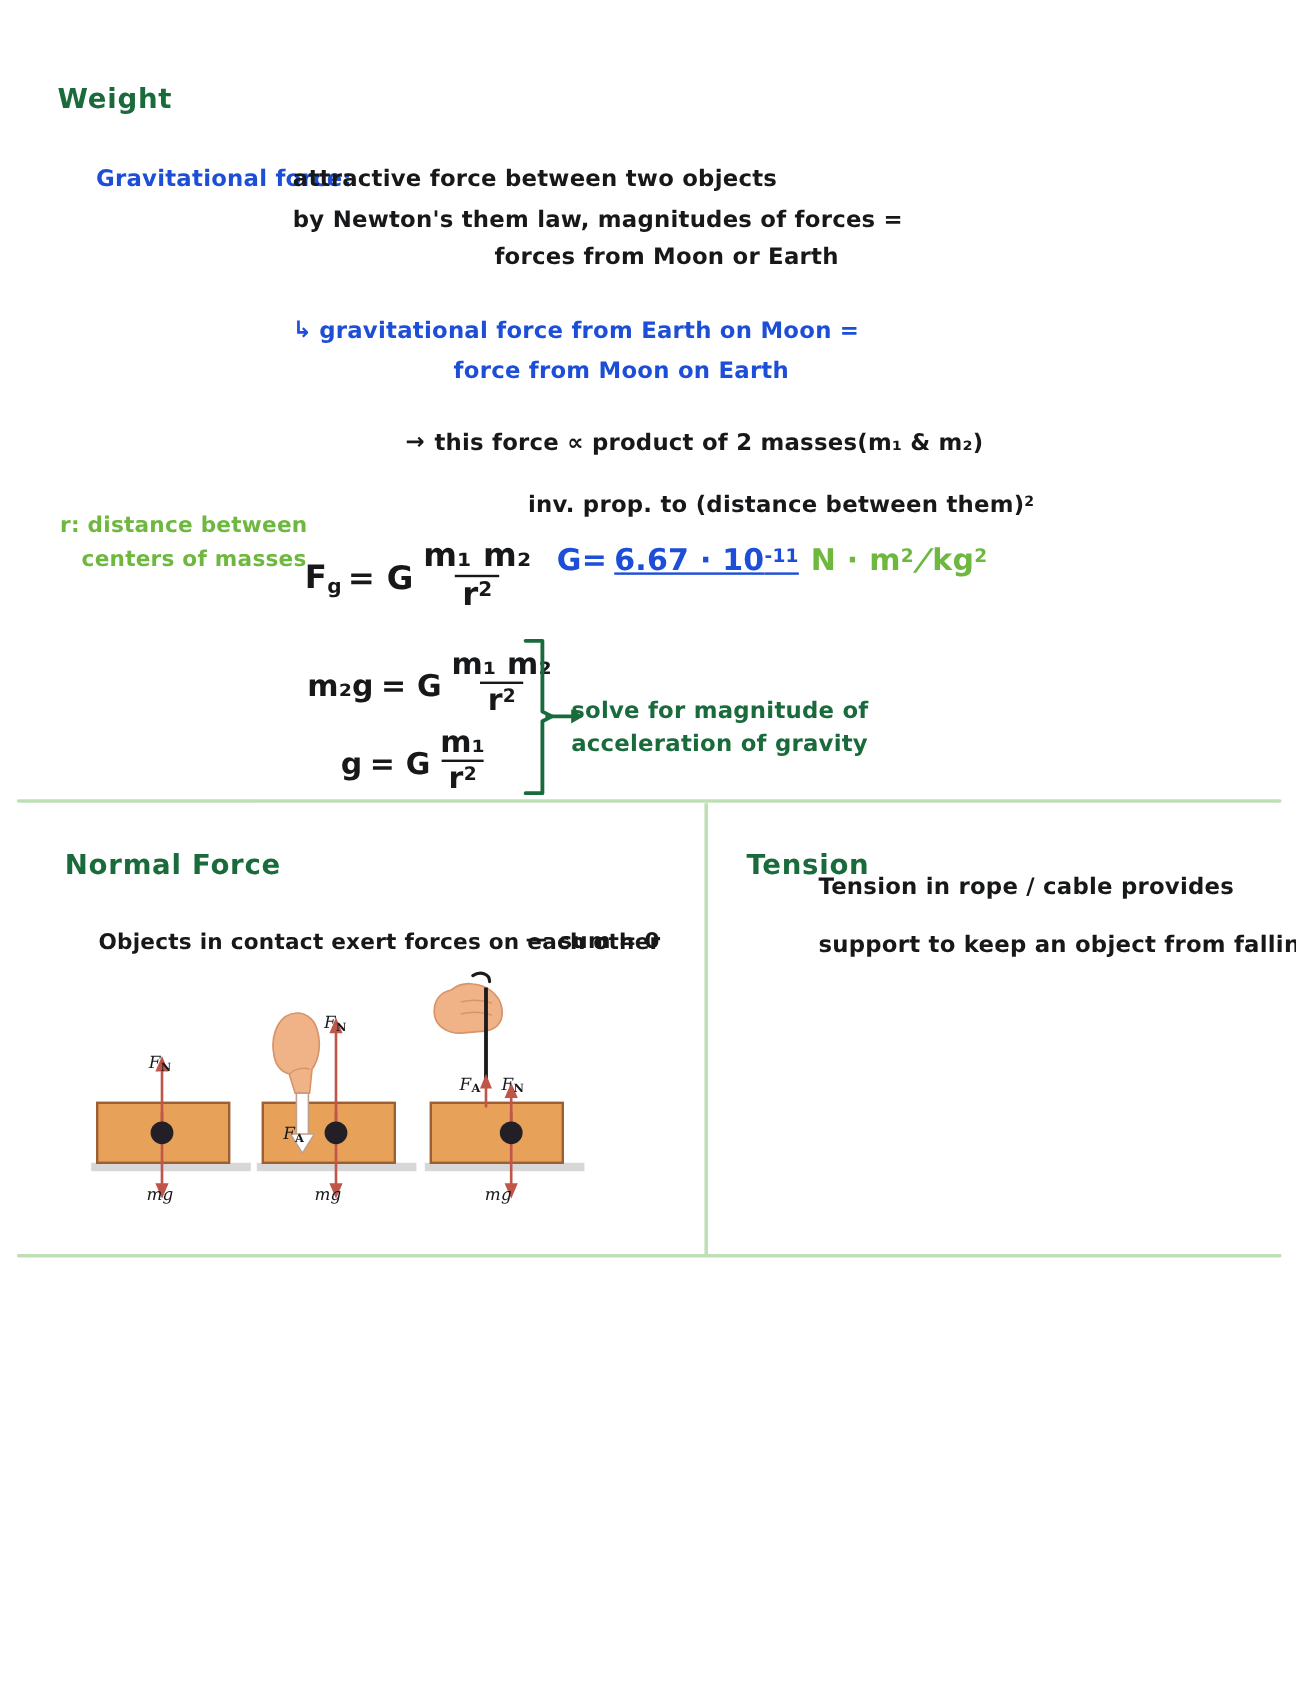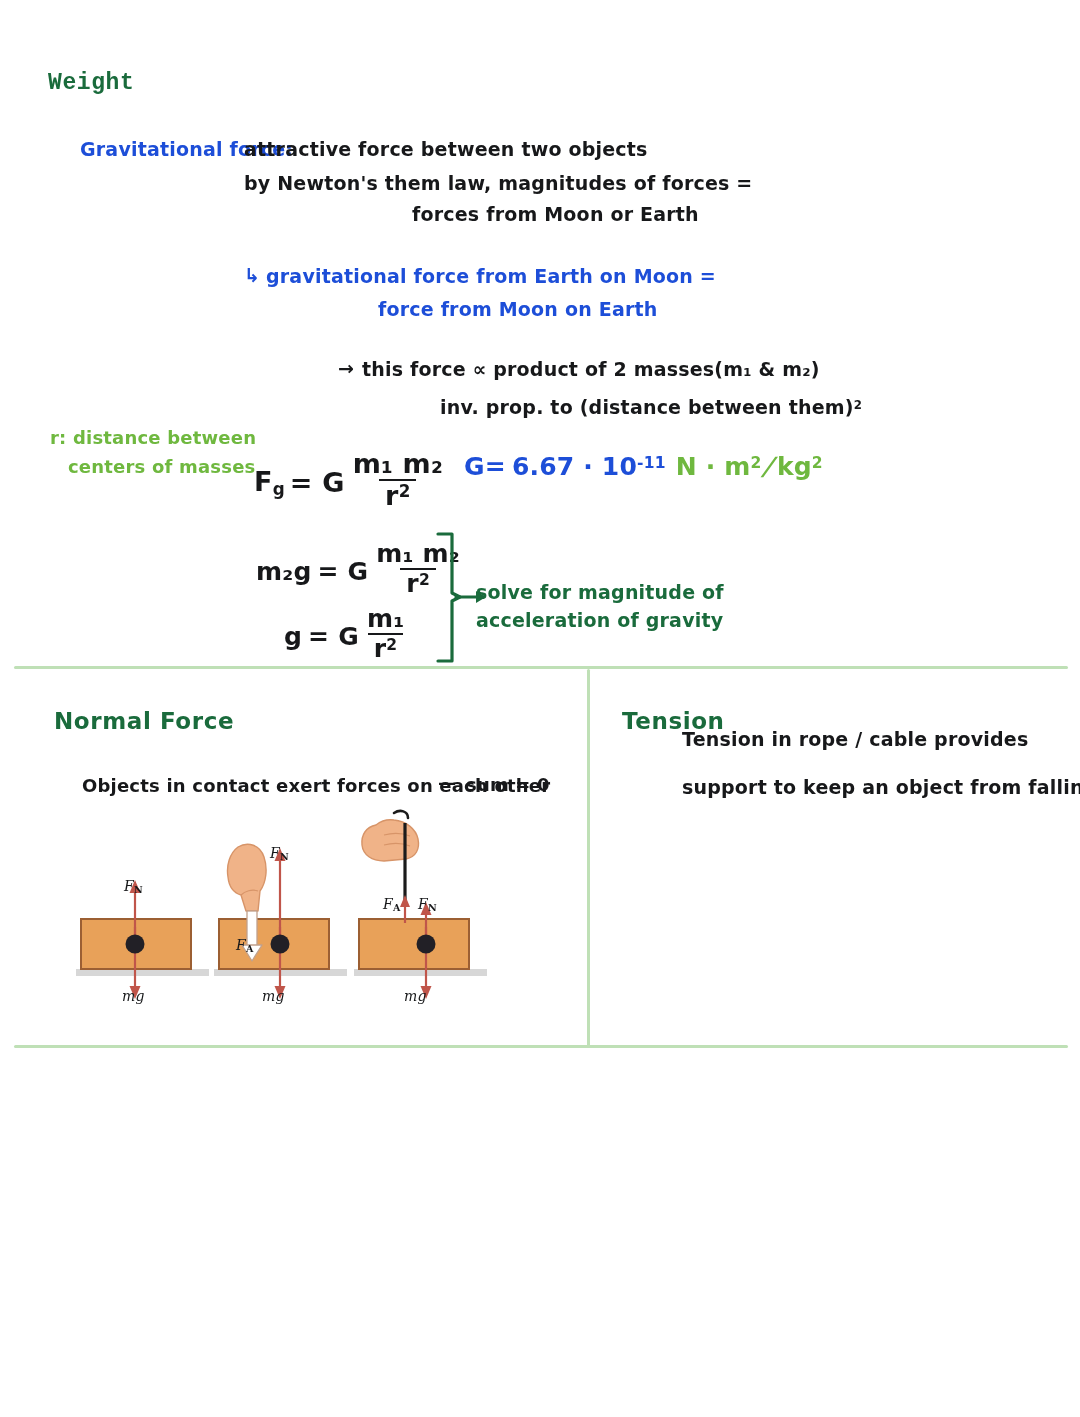--- a/index.html
+++ b/index.html
@@ -72,59 +72,59 @@
   }
 
   
   .figure { position: absolute; }
 </style>
 </head>
 <body>
 
 <div class="page">
 
-  <div class="hw h-section ink-dark-green" style="left:48px; top:70px;font-family:Liberation Mono, monospace;">Weight</div>
+  <div class="hw h-section ink-dark-green" style="left:48px; top:70px;">Weight</div>
 
   <div class="hw t-lg ink-green" style="left:80px; top:138px;">Gravitational force:</div>
 
   <div class="hw t-lg ink-black" style="left:244px; top:138px;">attractive force between two objects</div>
 
   <div class="hw t-lg ink-black" style="left:244px; top:172px;">by Newton's them law, magnitudes of forces =</div>
 
   <div class="hw t-lg ink-black" style="left:412px; top:203px;">forces from Moon or Earth</div>
 
   <div class="hw t-lg ink-green" style="left:244px; top:264px;">↳</div>
 
   <div class="hw t-lg ink-green" style="left:378px; top:298px;">force from Moon on Earth</div>
 
   <div class="hw t-lg ink-green" style="left:266px; top:265px;">gravitational force from Earth on Moon =</div>
 
 
   <div class="hw t-lg ink-black" style="left:338px; top:357px;">→</div>
 
   <div class="hw t-lg ink-black" style="left:362px; top:358px;">this force ∝ product of 2 masses(m₁ &amp; m₂)</div>
 
-  <div class="hw t-lg ink-black" style="left:440px; top:396px;"><span>inv. prop. to (distance between them)</span><sup>2</sup></div>
+  <div class="hw t-lg ink-black" style="left:440px; top:410px;"><span>inv. prop. to (distance between them)</span><sup>2</sup></div>
 
   <div class="hw t-md ink-light-green" style="left:50px; top:427px;">r: distance between</div>
 
   <div class="hw t-md ink-light-green" style="left:68px; top:456px;">centers of masses</div>
 
   <div class="hw ink-black eq" style="left:254px; top:452px; font-size:27px;">
     <span><span>F</span><sub>g</sub></span>
     <span style="margin-left:5px;">= G</span>
     <span class="frac">
       <span class="num">m₁ m₂</span>
       <span class="den"><span>r</span><sup>2</sup></span>
     </span>
   </div>
 
   <div class="hw eq" style="left:464px; top:452px; font-size:25px;">
     <span class="ink-green">G=</span>
-    <span class="ink-green" style="margin-left:6px;"><span>6.67 · 10</span><sup>-11</sup></span>
+    <span class="ink-green" style="margin-left:6px;text-decoration:underline;"><span>6.67 · 10</span><sup>-11</sup></span>
     <span class="ink-light-green" style="margin-left:10px;"><span>N · m</span><sup>2</sup><span style="display:inline-block; transform:skewX(-22deg); margin:0 3px;">/</span><span>kg</span><sup>2</sup></span>
   </div>
 
   <div class="hw ink-black eq" style="left:256px; top:543px; font-size:25px;">
     <span>m₂g</span>
     <span style="margin-left:6px;">= G</span>
     <span class="frac">
       <span class="num">m₁ m₂</span>
       <span class="den"><span>r</span><sup>2</sup></span>
     </span>

